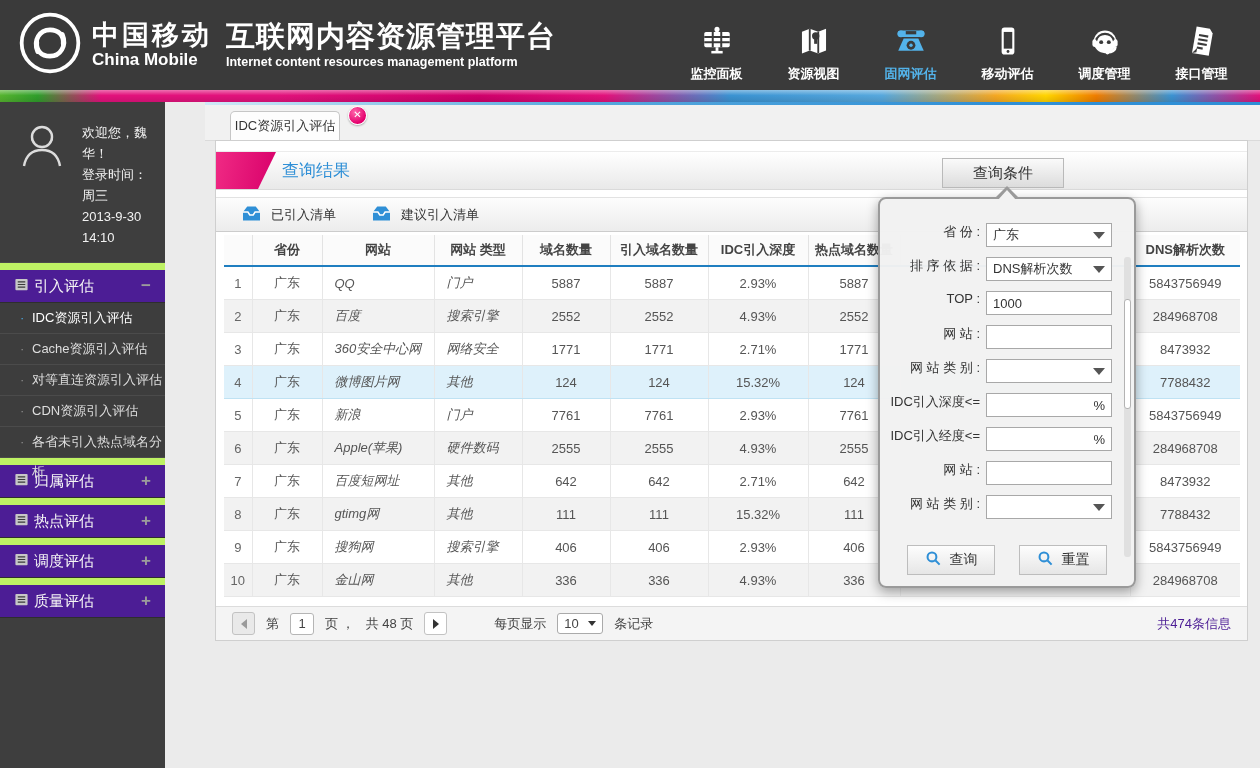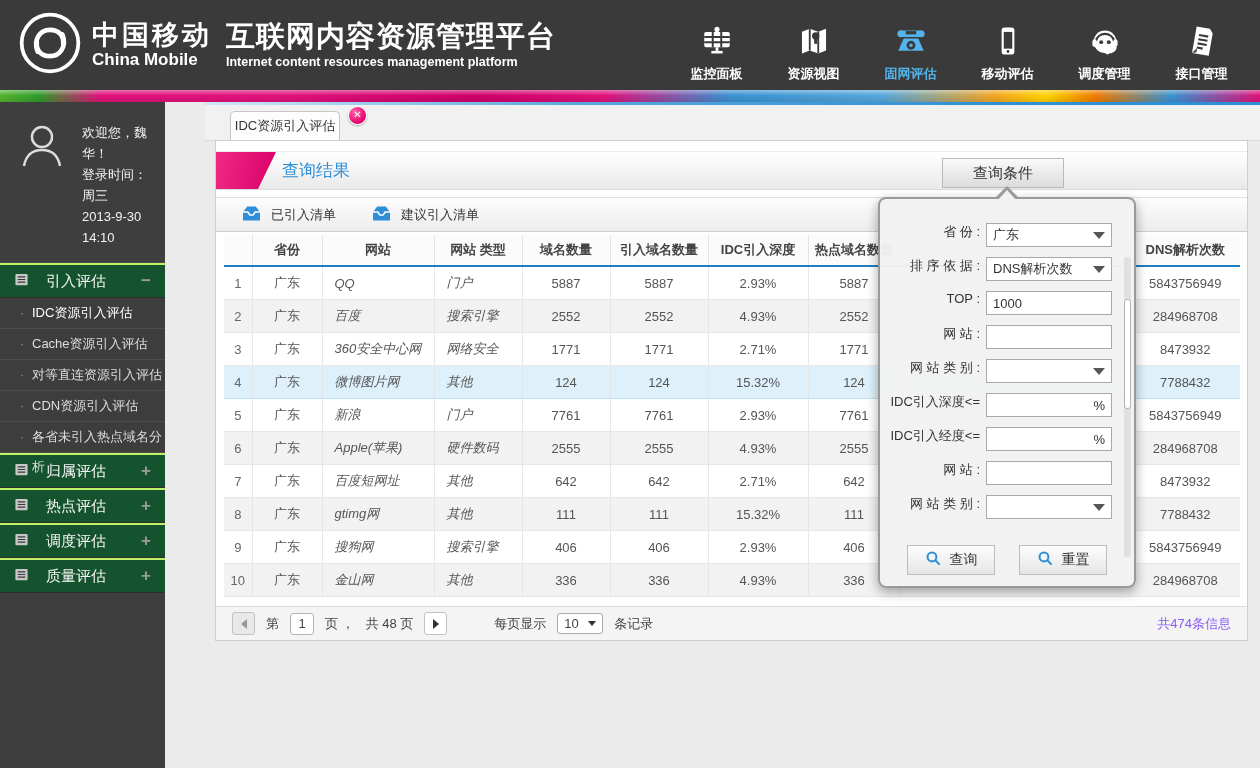--- a/index.html
+++ b/index.html
@@ -25,22 +25,22 @@
   .nav-item.active .nav-label{color:#53b3ea;}
   
   .stripe{position:absolute;left:0;top:90px;width:1260px;height:12px;
     background:linear-gradient(90deg,#56b42f 0%,#2f9e2b 3%,#e2127c 8%,#e2127c 22%,#d0006b 38%,#e2127c 48%,#3b93d2 58%,#57a8dd 70%,#f4a723 79%,#ffd400 83%,#ef7d00 87%,#3b93d2 93%,#e2127c 100%);}
   .stripe::after{content:"";display:block;width:100%;height:100%;
     background:linear-gradient(180deg,rgba(255,255,255,.4),rgba(255,255,255,0) 45%,rgba(0,0,0,.10));}
   
   .sidebar{position:absolute;left:0;top:102px;width:165px;bottom:0;background:#3e3e3e;}
   .user-panel{display:flex;gap:12px;padding:16px 10px 14px 14px;border-bottom:1px solid #4a4a4a;}
   .user-lines{font-size:13px;color:#f2f2f2;line-height:21px;padding-top:4px;}
-  .menu-section{height:32px;background:#14532d;border-top:2px solid #bef264;border-bottom:1px solid #2e2e2e;
-    color:#f5f5f5;font-size:15px;display:flex;align-items:center;gap:17px;padding:0 14px;cursor:pointer;}
+  .menu-section{height:32px;background:#4c1d95;border-top:7px solid #bef264;border-bottom:1px solid #2e2e2e;
+    color:#f5f5f5;font-size:15px;display:flex;align-items:center;gap:5px;padding:0 14px;cursor:pointer;}
   .menu-section .toggle{margin-left:auto;color:#9c9c9c;font-size:17px;font-weight:bold;}
   .menu-item{height:30px;line-height:30px;border-bottom:1px solid #4b4b4b;background:#3d3d3d;
     color:#dedede;font-size:13px;padding-left:32px;position:relative;cursor:pointer;}
   .menu-item .bullet{position:absolute;left:20px;color:#8d8d8d;}
   .menu-item.active{color:#ffffff;}
   .menu-item.active .bullet{color:#4aa6de;}
   
   .blue-line{position:absolute;left:205px;top:102px;right:0;height:3px;
     background:linear-gradient(90deg,#cfe9f7,#58a9dd 35%,#2f8fd6 75%,#2f8fd6);}
   .tab-strip{position:absolute;left:205px;top:105px;right:0;height:35px;background:#f1f1f1;border-bottom:1px solid #dadada;}
@@ -74,21 +74,21 @@
     display:flex;align-items:center;padding:0 16px;gap:11px;font-size:13px;color:#444;box-sizing:border-box;}
   .pg-btn{width:21px;height:21px;border:1px solid #c2c2c2;border-radius:3px;display:flex;align-items:center;justify-content:center;cursor:pointer;}
   .pg-btn.prev{background:#e9e9e9;}
   .pg-btn.next{background:#fff;}
   .tri-l{width:0;height:0;border-top:5px solid transparent;border-bottom:5px solid transparent;border-right:6px solid #9a9a9a;}
   .tri-r{width:0;height:0;border-top:5px solid transparent;border-bottom:5px solid transparent;border-left:6px solid #333;}
   .pg-box{width:22px;height:20px;background:#fff;border:1px solid #b5b5b5;border-radius:3px;text-align:center;line-height:20px;}
   .pg-select{width:46px;height:21px;background:#fff;border:1px solid #aaa;border-radius:3px;display:flex;align-items:center;
     padding:0 6px;box-sizing:border-box;cursor:pointer;}
   .pg-select .car{margin-left:auto;width:0;height:0;border-left:4px solid transparent;border-right:4px solid transparent;border-top:5px solid #333;}
-  .pg-total{margin-left:auto;color:#8b5cf6;}
+  .pg-total{margin-left:auto;color:#4c1d95;}
   .gap-lg{margin-left:36px;}
   
   .query-popup{position:absolute;left:878px;top:197px;width:258px;height:391px;background:rgba(242,242,242,0.97);
     border:2px solid #9a9a9a;border-radius:8px;box-shadow:0 4px 12px rgba(0,0,0,.35);z-index:50;box-sizing:border-box;}
   .popup-arrow-out{position:absolute;left:114px;top:-13px;width:0;height:0;
     border-left:13px solid transparent;border-right:13px solid transparent;border-bottom:13px solid #9a9a9a;}
   .popup-arrow-in{position:absolute;left:117px;top:-9px;width:0;height:0;
     border-left:10px solid transparent;border-right:10px solid transparent;border-bottom:11px solid #f2f2f2;}
   .popup-body{position:absolute;left:0;right:0;top:24px;}
   .qrow{display:flex;align-items:flex-start;height:24px;margin-bottom:10px;padding-right:22px;}

